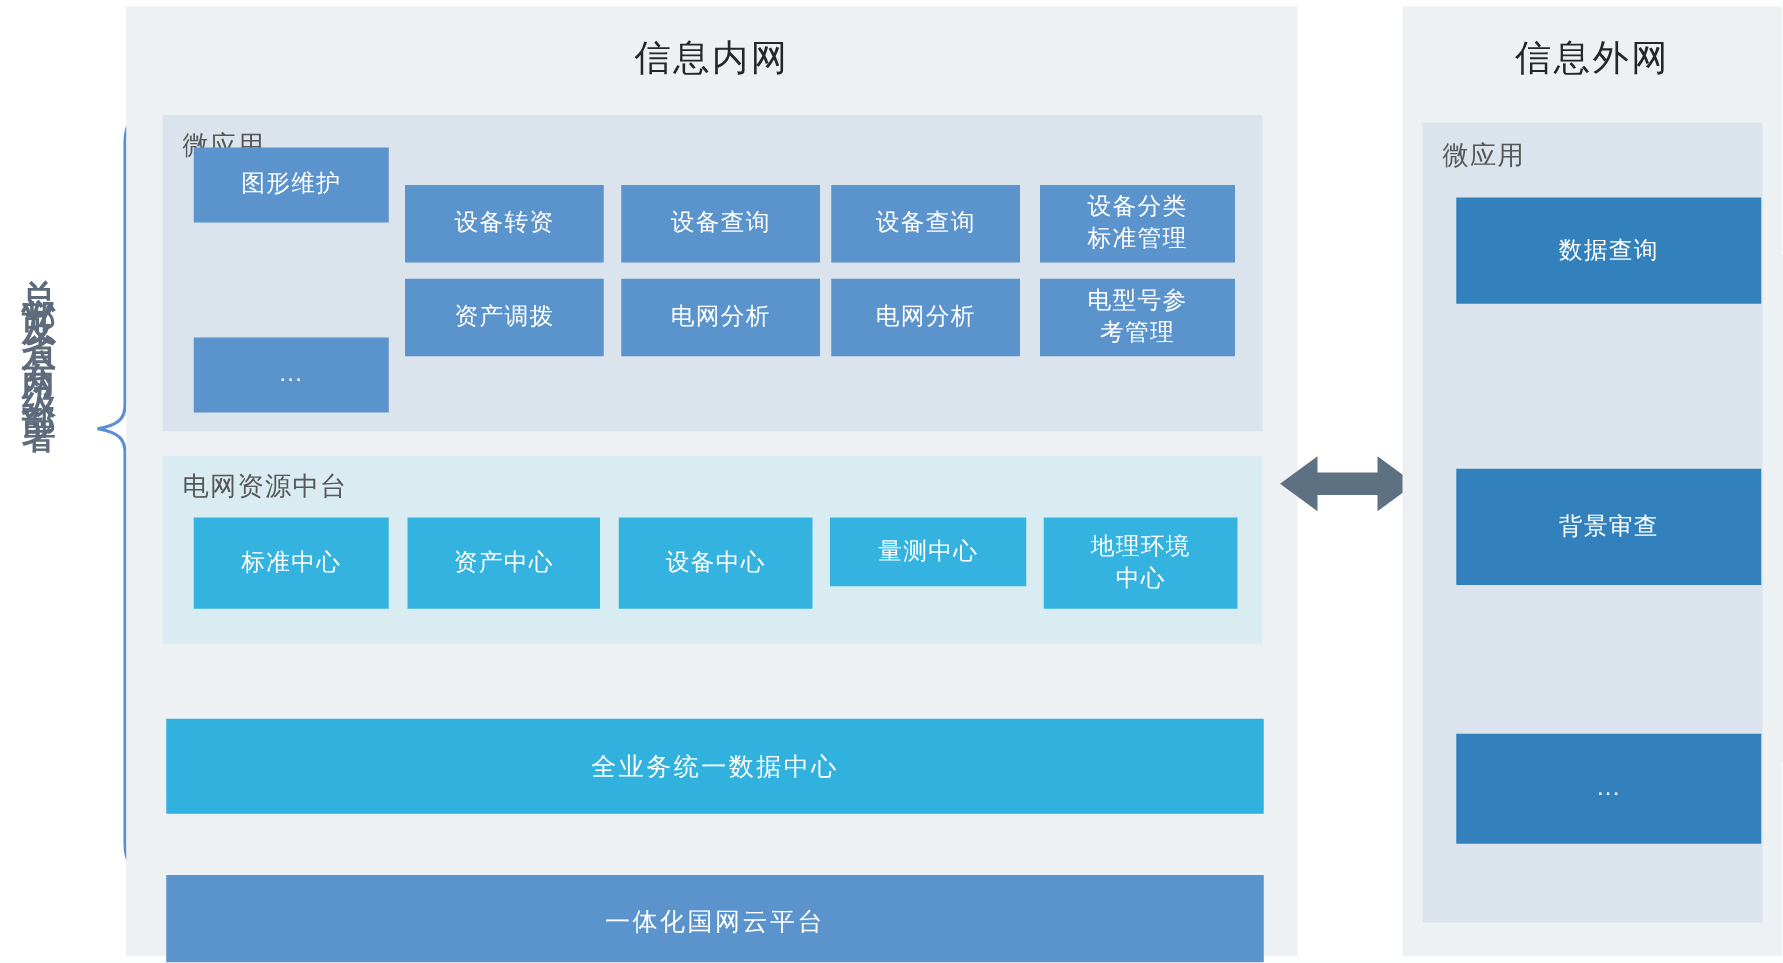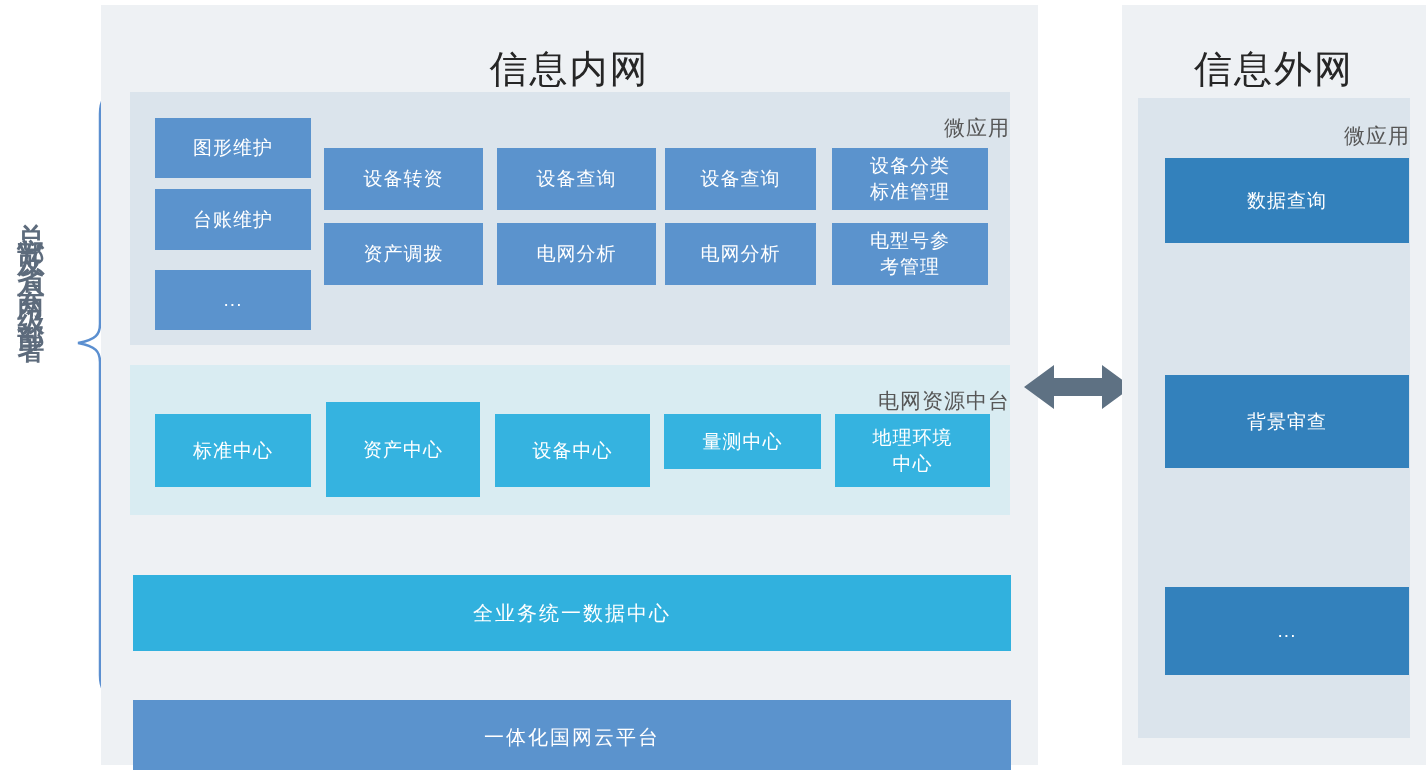--- a/index.html
+++ b/index.html
@@ -4,27 +4,27 @@
 <style>
   * { margin:0; padding:0; box-sizing:border-box; }
   html,body { background:#ffffff; }
   body { font-family:"Liberation Sans","DejaVu Sans",sans-serif; }
   .stage { position:relative; width:1426px; height:770px; background:#ffffff; overflow:hidden; }
 
   
   .panel { position:absolute; top:5px; height:760px; background:#eef1f4; }
   .panel-intranet { left:101px; width:937px; }
   .panel-extranet { left:1122px; width:304px; }
-  .panel-title { position:absolute; top:39px; left:0; width:100%; text-align:center;
-                 font-size:38px; color:#262626; letter-spacing:2px; }
+  .panel-title { position:absolute; top:22px; left:0; width:100%; text-align:center;
+                 font-size:29px; color:#262626; letter-spacing:2px; }
 
   
   .section { position:absolute; }
-  .section-label { position:absolute; top:10px; left:0; width:100%; text-align:right;
-                   font-size:21px; color:#565656; letter-spacing:1px;margin-top:12px; }
+  .section-label { position:absolute; top:10px; left:16px; width:100%; text-align:left;
+                   font-size:21px; color:#565656; letter-spacing:1px; }
 
   .sec-microapps { left:29px; top:87px; width:880px; height:253px; background:#dbe4ec; }
   .sec-resource  { left:29px; top:360px; width:880px; height:150px; background:#d9ecf2; }
 
   
   .node { position:absolute; display:flex; align-items:center; justify-content:center;
           color:#ffffff; font-size:19px; text-align:center; line-height:1.35;
           white-space:pre-line; letter-spacing:1px; }
   .node-blue { background:#5b93cd; }
   .node-cyan { background:#35b3e0; }
@@ -59,41 +59,40 @@
     <path d="M45 4 C34 6,30 13,30 26 L30 236 C30 246,26 252,8 255 C26 258,30 264,30 274 L30 587 C30 600,34 607,45 609" fill="none" stroke="#5b8fd0" stroke-width="2.5" stroke-linecap="round"></path>
   </svg>
 
   <div class="panel panel-intranet">
     <div class="panel-title">信息内网</div>
 
     <div class="section sec-microapps">
       <div class="section-label">微应用</div>
 
       <div class="node node-blue" style="left:25px; top:26px; width:156px; height:60px;">图形维护</div>
-      <div class="node node-blue" style="left:25px; top:97px; width:156px; height:61px;">台账维护</div>
       <div class="node node-blue" style="left:25px; top:178px; width:156px; height:60px;">...</div>
 
       <div class="node node-blue" style="left:194px; top:56px; width:159px; height:62px;">设备转资</div>
       <div class="node node-blue" style="left:367px; top:56px; width:159px; height:62px;">设备查询</div>
       <div class="node node-blue" style="left:535px; top:56px; width:151px; height:62px;">设备查询</div>
       <div class="node node-blue" style="left:702px; top:56px; width:156px; height:62px;">设备分类
 标准管理</div>
 
       <div class="node node-blue" style="left:194px; top:131px; width:159px; height:62px;">资产调拨</div>
       <div class="node node-blue" style="left:367px; top:131px; width:159px; height:62px;">电网分析</div>
       <div class="node node-blue" style="left:535px; top:131px; width:151px; height:62px;">电网分析</div>
       <div class="node node-blue" style="left:702px; top:131px; width:156px; height:62px;">电型号参
 考管理</div>
     </div>
 
     <div class="section sec-resource">
       <div class="section-label">电网资源中台</div>
 
       <div class="node node-cyan" style="left:25px; top:49px; width:156px; height:73px;">标准中心</div>
-      <div class="node node-cyan" style="left:196px; top:37px; width:154px; height:95px;">资产中心</div>
+      <div class="node node-cyan" style="left:196px; top:49px; width:154px; height:73px;">资产中心</div>
       <div class="node node-cyan" style="left:365px; top:49px; width:155px; height:73px;">设备中心</div>
       <div class="node node-cyan" style="left:534px; top:49px; width:157px; height:55px;">量测中心</div>
       <div class="node node-cyan" style="left:705px; top:49px; width:155px; height:73px;">地理环境
 中心</div>
     </div>
 
     <div class="bar bar-data">全业务统一数据中心</div>
     <div class="bar bar-cloud">一体化国网云平台</div>
   </div>
 

